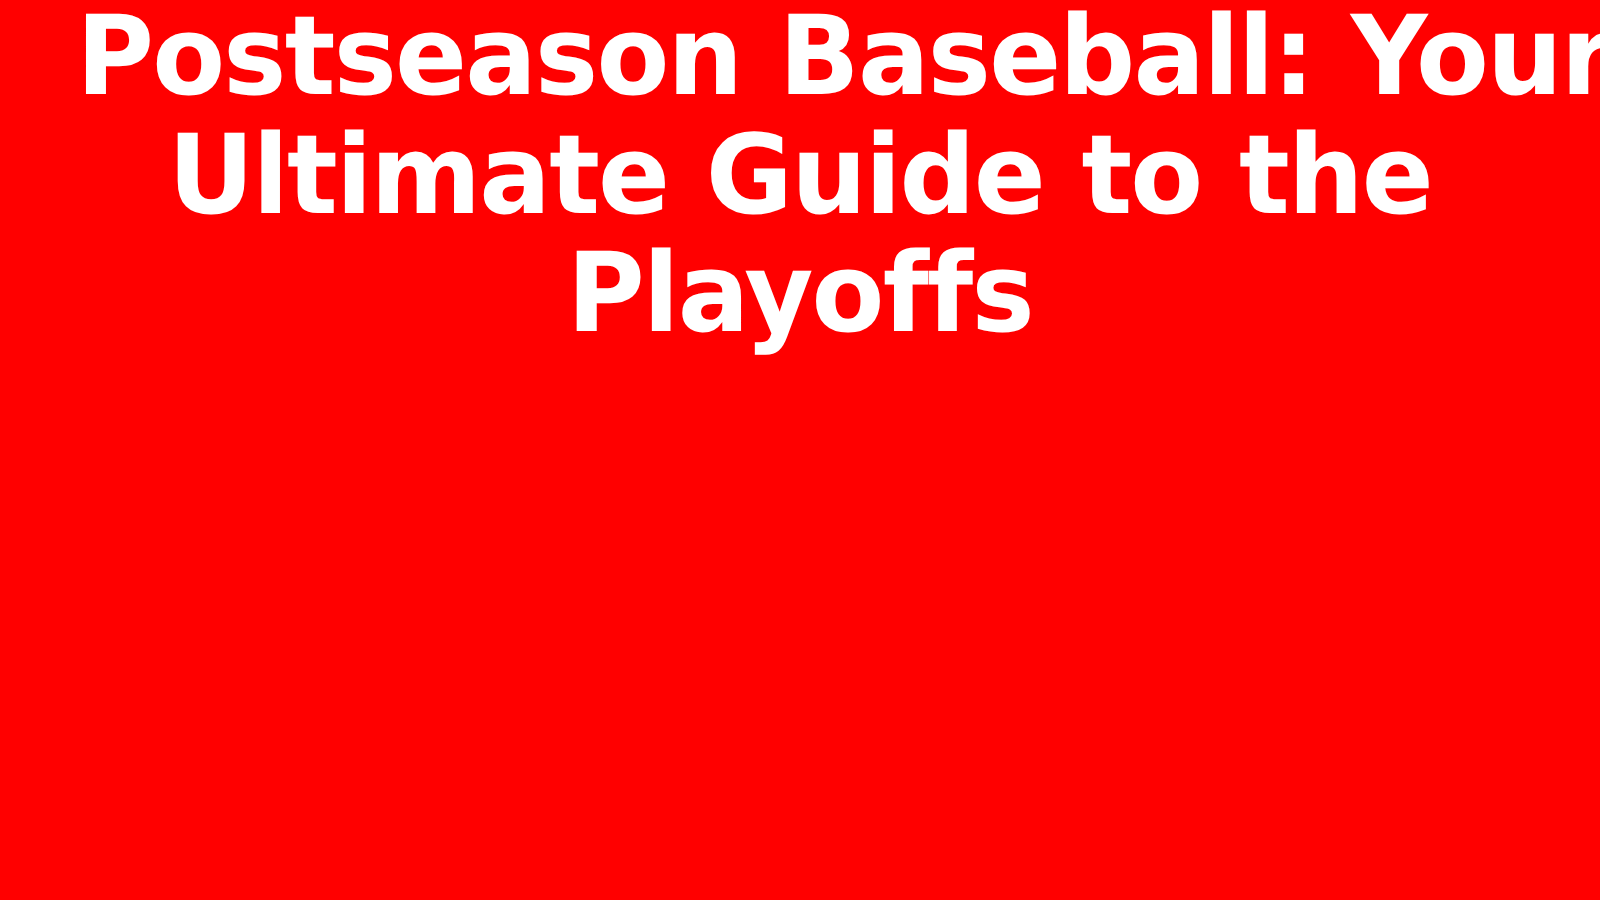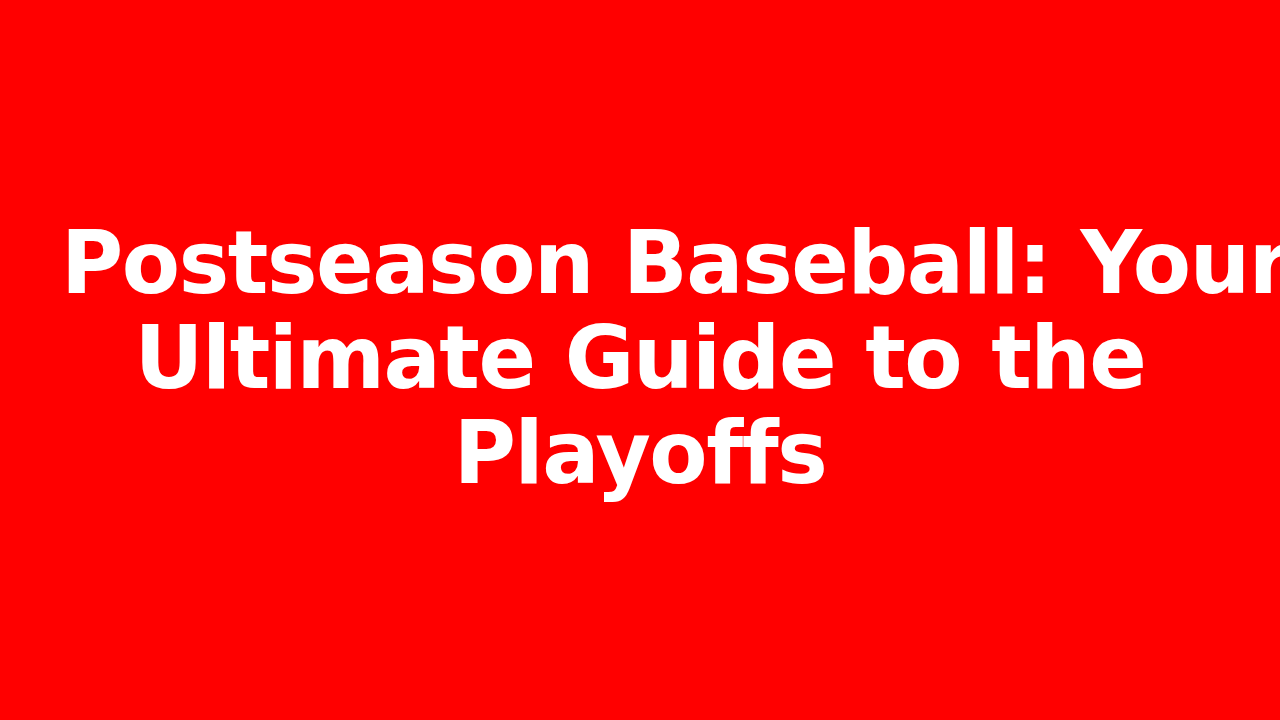--- a/index.html
+++ b/index.html
@@ -15,21 +15,21 @@
     font-family: "DejaVu Sans", "Liberation Sans", sans-serif;
   }
 
   #hero-banner {
     position: relative;
     box-sizing: border-box;
     width: 1280px;
     height: 720px;
     background: #FF0000;
     display: flex;
-    align-items: center;
+    align-items: flex-start;
     justify-content: center;
   }
 
   #headline-block {
     width: 1240px;
     padding: 0 20px;
     box-sizing: border-box;
     text-align: center;
     
     transform: translateY(-3px);

